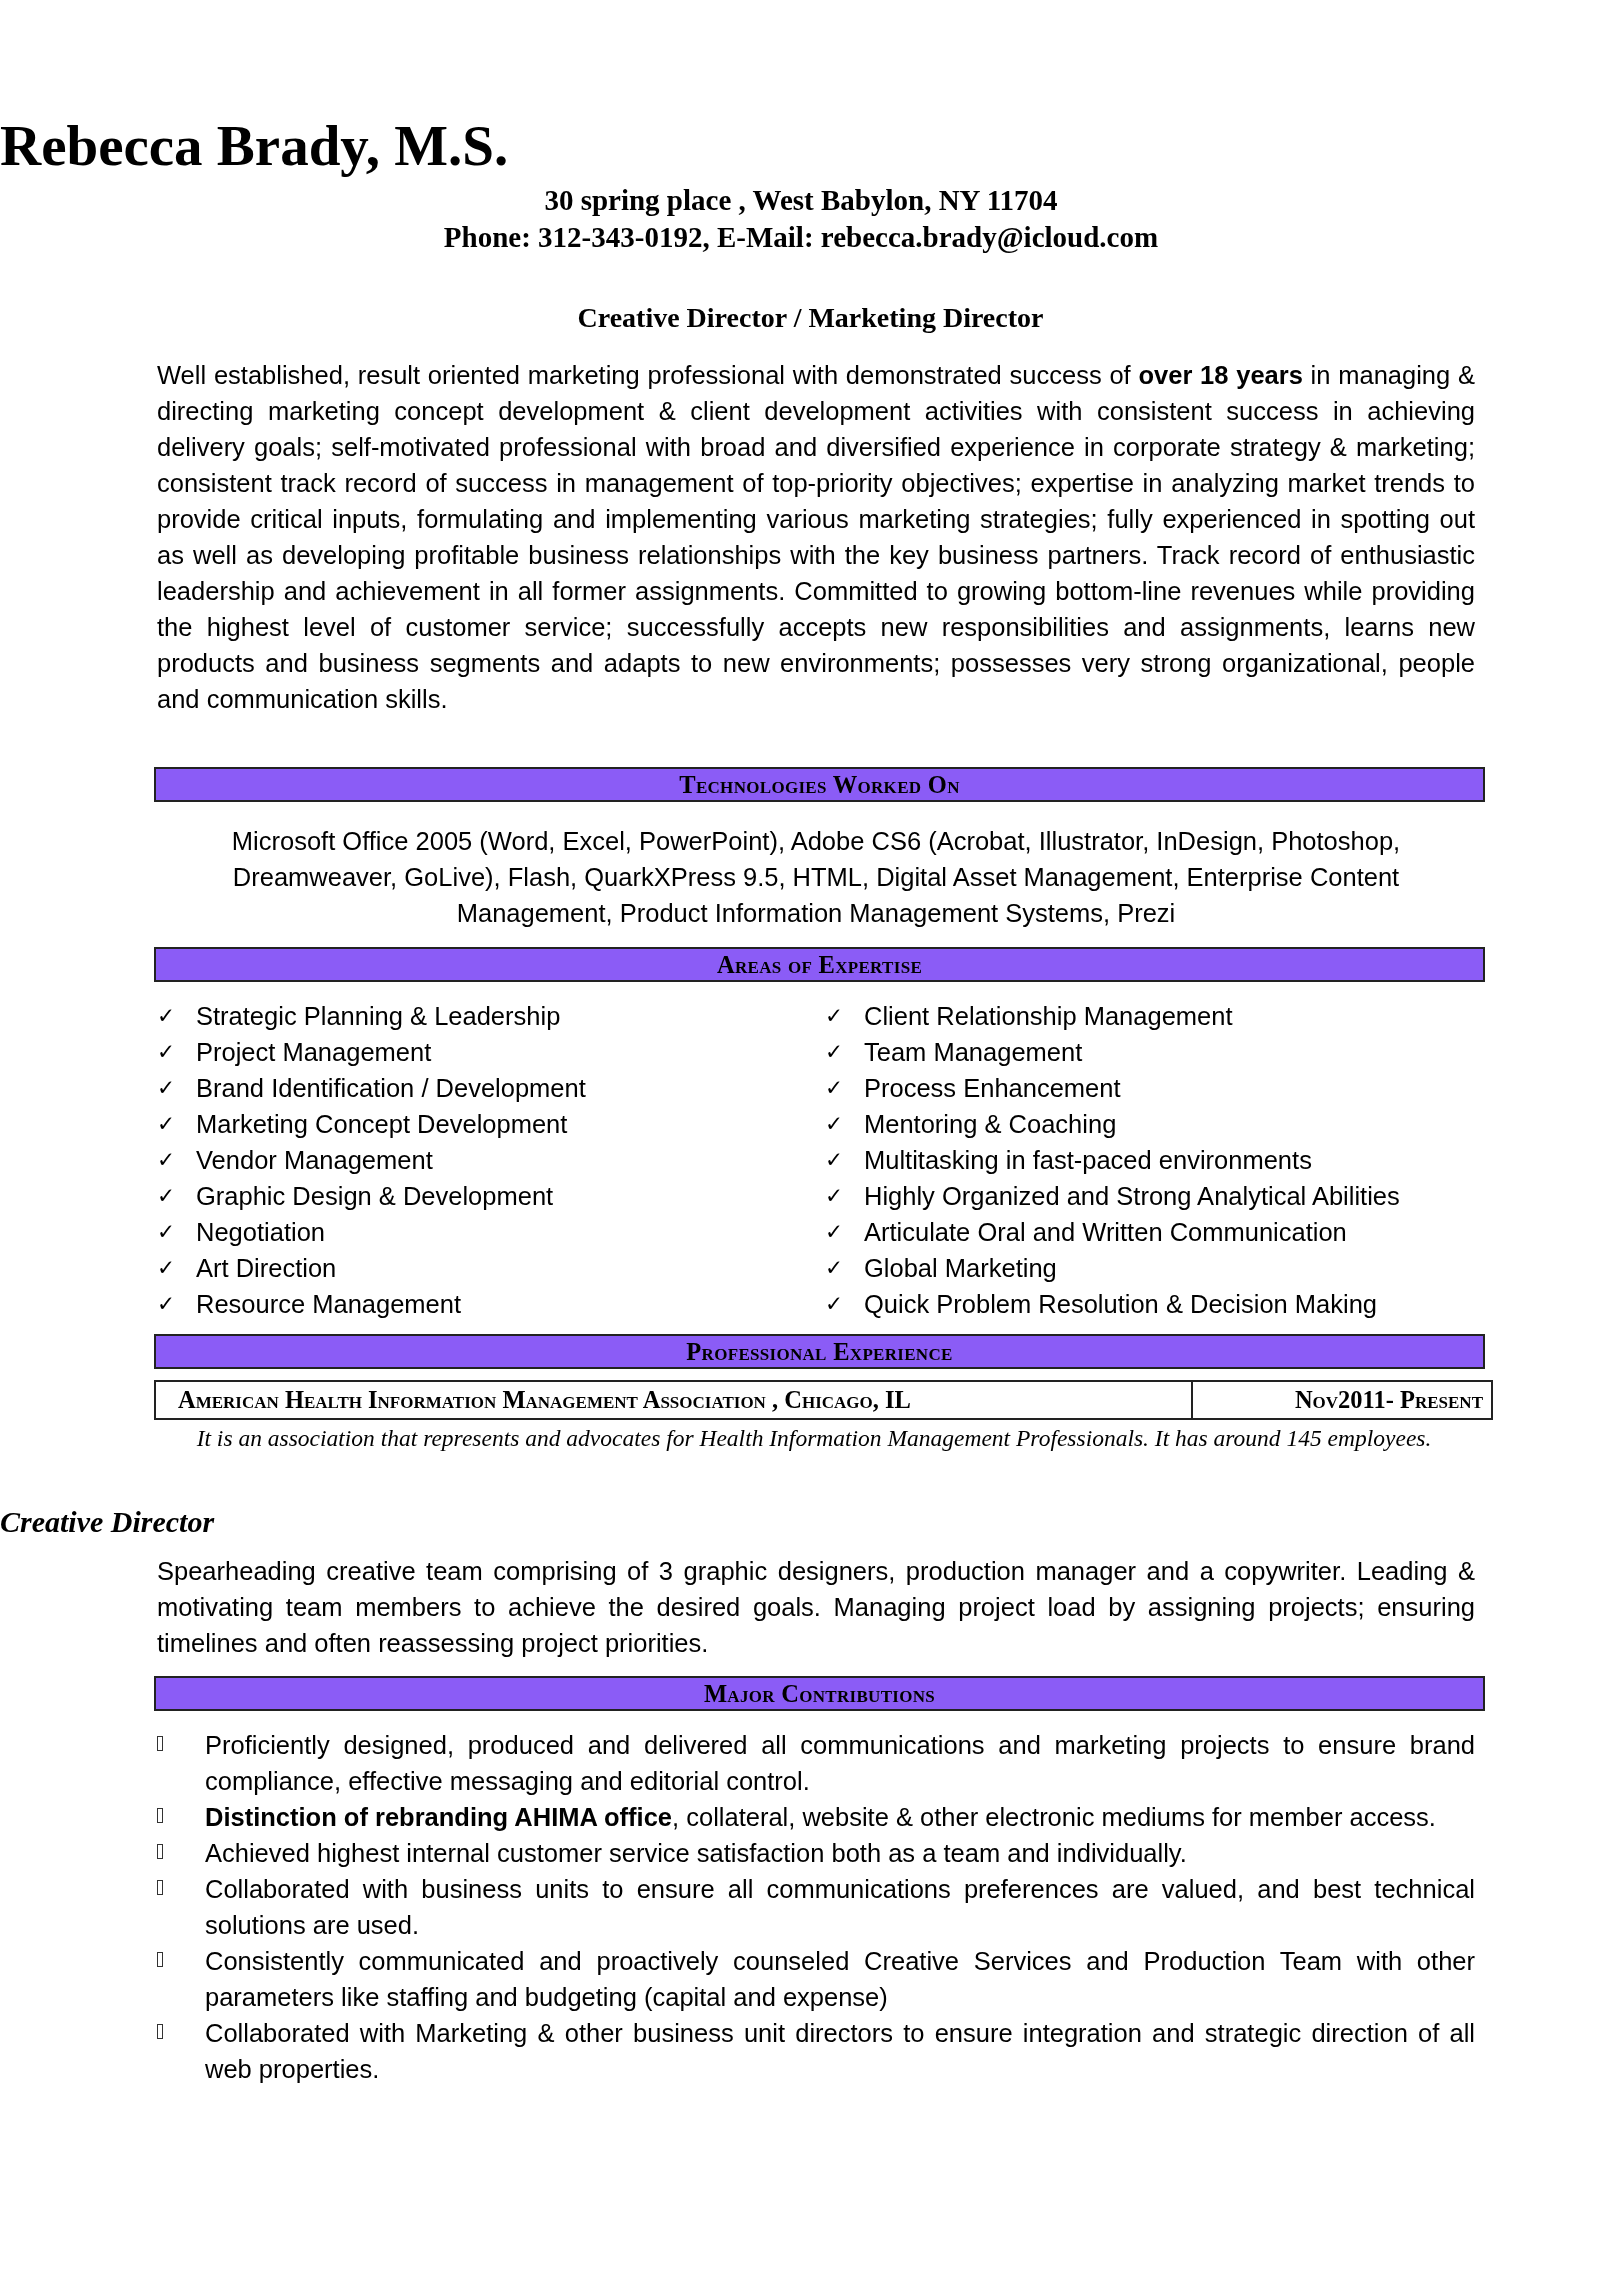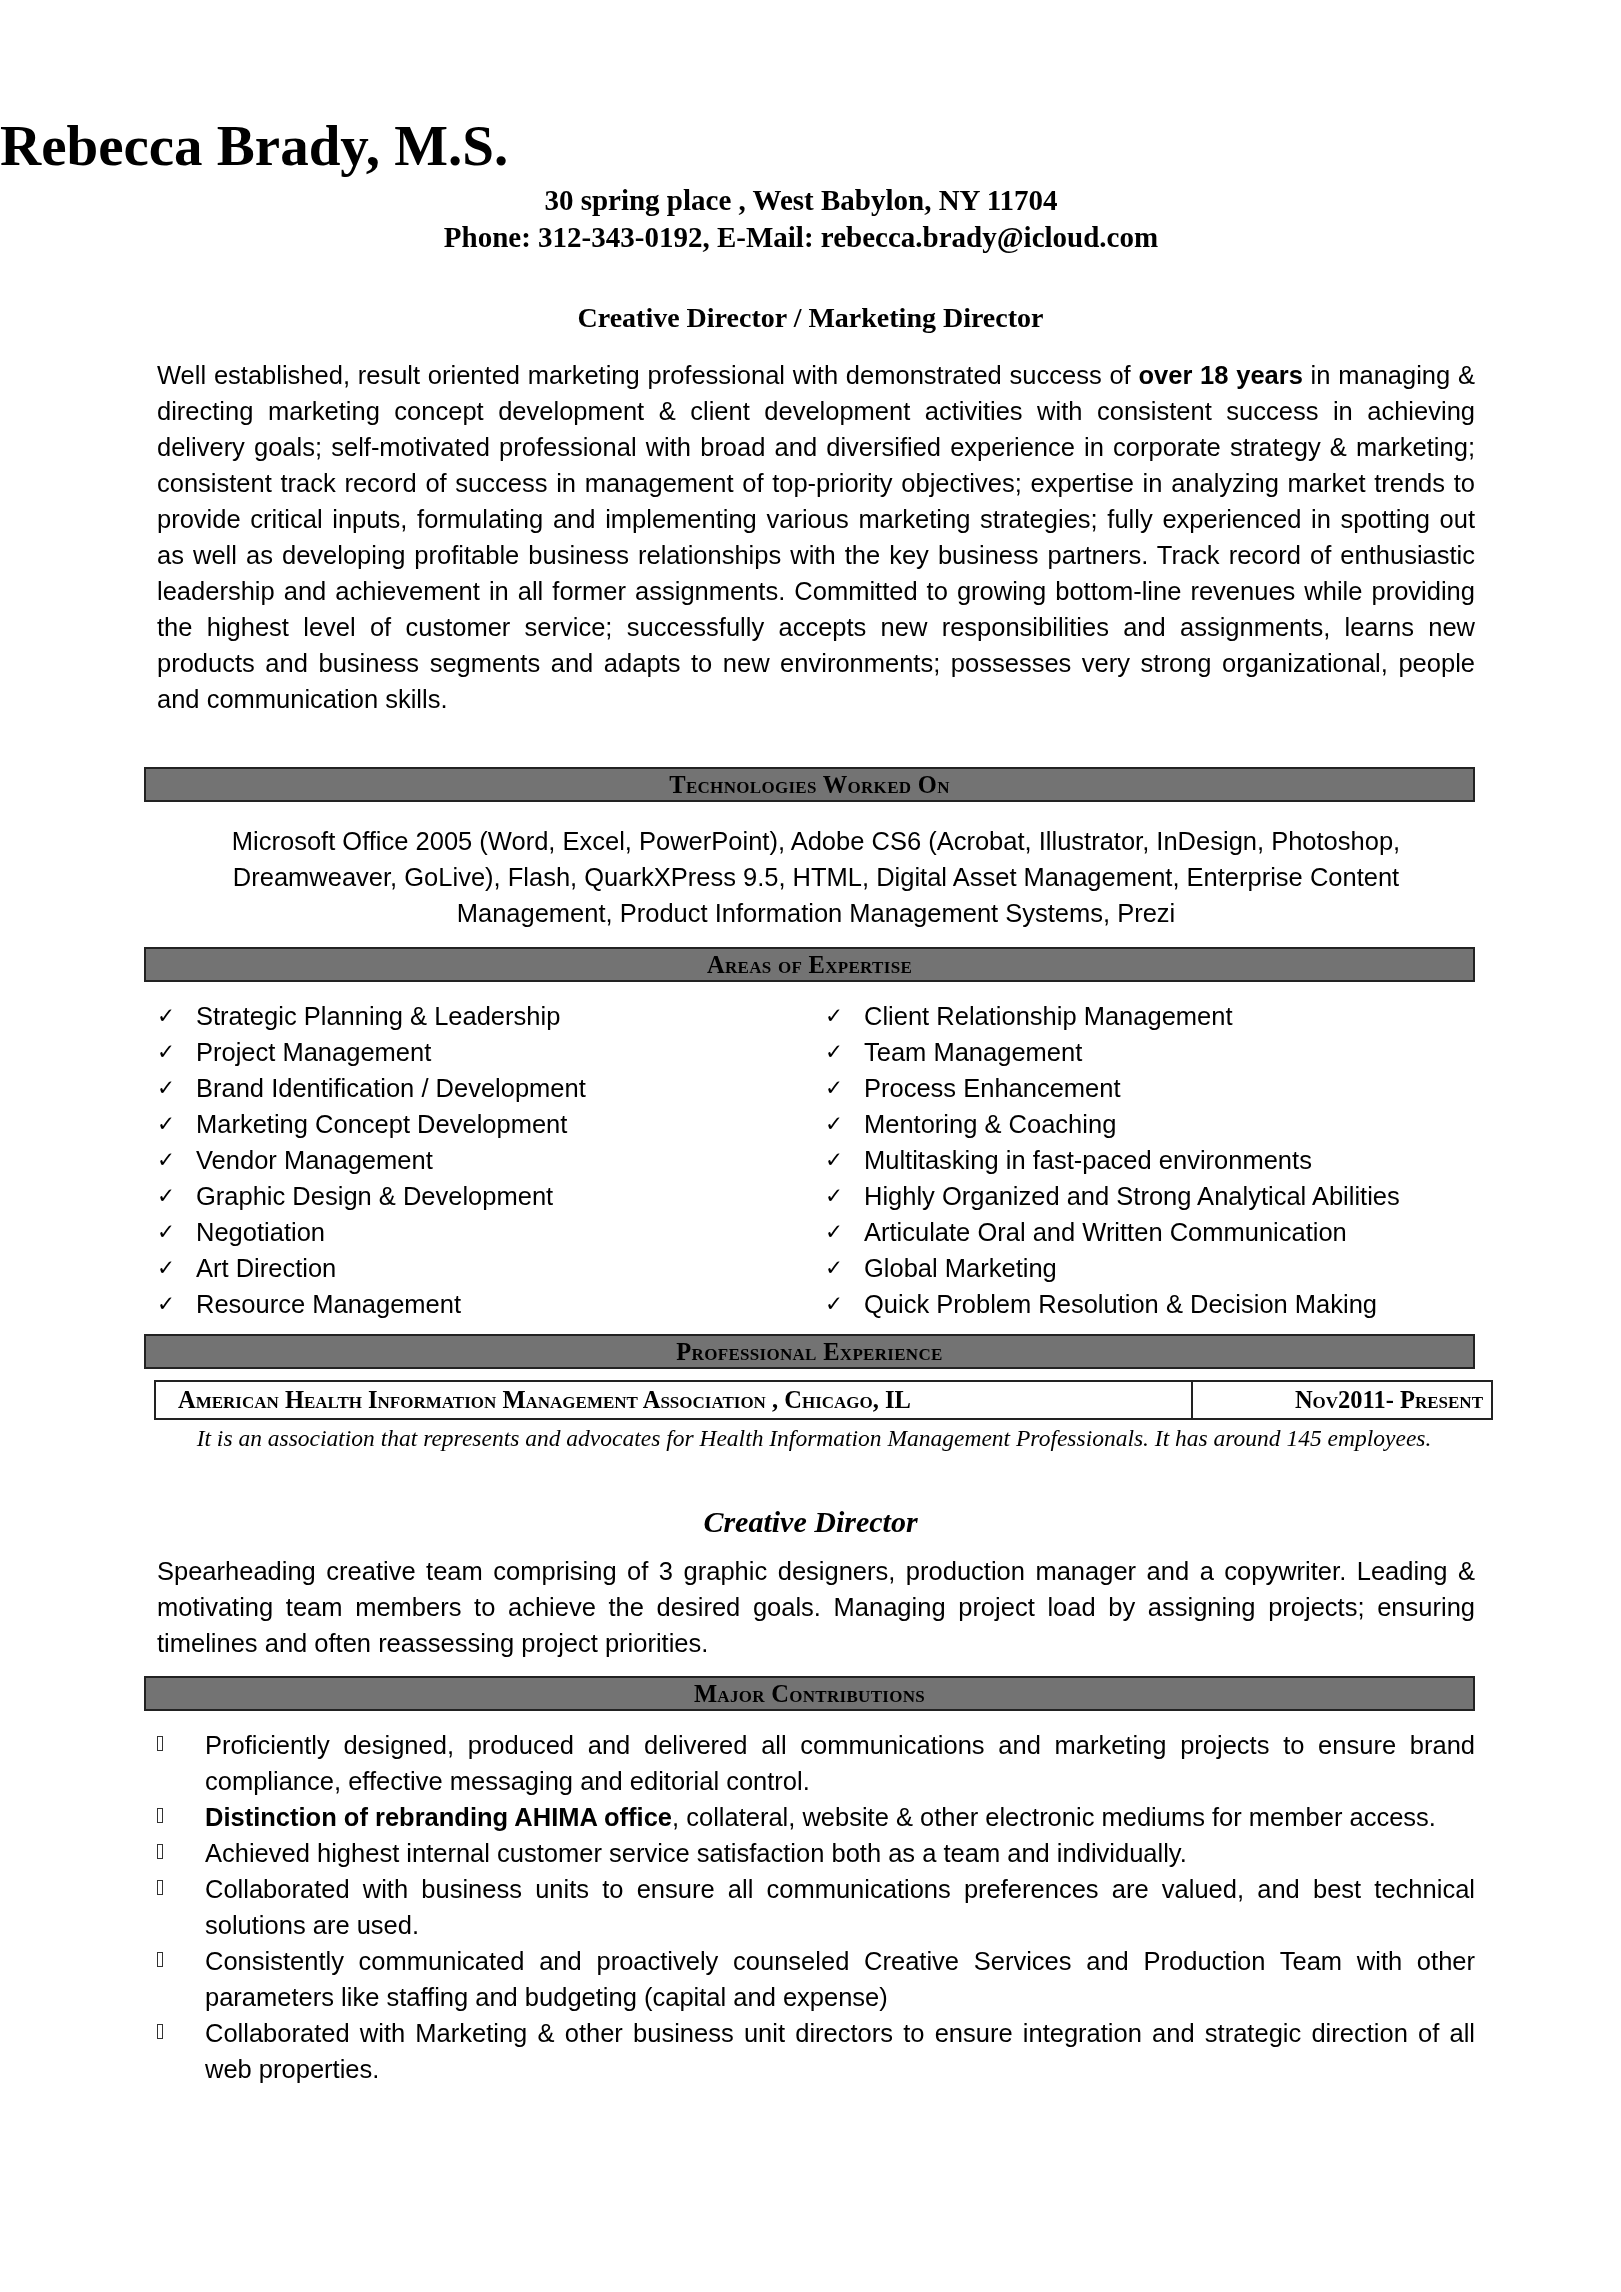--- a/index.html
+++ b/index.html
@@ -7,35 +7,35 @@
   .serif { font-family: "Liberation Serif", "DejaVu Serif", serif; }
   .sans { font-family: "Liberation Sans", "DejaVu Sans", sans-serif; }
 
   .name { position: absolute; top: 114px; left: 0; width: 1621px; text-align: left; font-size: 57px; font-weight: bold; line-height: 63px; }
   .addr { position: absolute; left: 0; width: 1602px; text-align: center; font-size: 29px; font-weight: bold; line-height: 37px; }
   .title { position: absolute; top: 296px; left: 0; width: 1621px; text-align: center; font-size: 28px; font-weight: bold; line-height: 43px; }
 
   .para { position: absolute; left: 157px; width: 1318px; font-size: 25.5px; line-height: 36px; text-align: justify; text-align-last: left; }
   .para b { font-weight: bold; }
 
-  .bar { position: absolute; left: 144px; width: 1327px; height: 31px; background: #737373; border: 2px solid #222; border-top-width: 2.9px; box-sizing: content-box; text-align: center; }
+  .bar { position: absolute; left: 154px; width: 1327px; height: 31px; background: #8b5cf6; border: 2px solid #222; border-top-width: 2.9px; box-sizing: content-box; text-align: center; }
   .bar span { font-family: "Liberation Serif", "DejaVu Serif", serif; font-variant: small-caps; font-weight: bold; font-size: 24.5px; line-height: 31px; letter-spacing: 0.3px; }
 
   .tech { position: absolute; top: 823px; left: 157px; width: 1318px; text-align: center; font-size: 25.5px; line-height: 36px; }
 
   .exp-col { position: absolute; top: 998px; font-size: 25.5px; line-height: 36px; }
   .exp-item { position: relative; padding-left: 39px; white-space: nowrap; height: 36px; }
   .exp-item .chk { position: absolute; left: 0; top: 0; font-family: "DejaVu Sans", sans-serif; font-size: 21.6px; }
 
   .emp { position: absolute; top: 1380px; left: 154px; width: 1335px; height: 36px; border: 2px solid #222; border-top-width: 2.9px; display: flex; }
   .emp .org { flex: 1; border-right: 2px solid #222; padding-left: 22px; font-family: "Liberation Serif", "DejaVu Serif", serif; font-variant: small-caps; font-weight: bold; font-size: 24.5px; line-height: 36px; white-space: nowrap; overflow: hidden; }
   .emp .dates { width: 290px; text-align: right; padding-right: 8px; font-family: "Liberation Serif", "DejaVu Serif", serif; font-variant: small-caps; font-weight: bold; font-size: 24.5px; line-height: 36px; white-space: nowrap; }
 
   .orgdesc { position: absolute; top: 1423px; left: 167px; width: 1294px; text-align: center; font-family: "Liberation Serif", "DejaVu Serif", serif; font-style: italic; font-size: 23.5px; line-height: 31px; }
-  .role { position: absolute; top: 1502px; left: 0; width: 1621px; text-align: center; font-family: "Liberation Serif", "DejaVu Serif", serif; font-style: italic; font-weight: bold; font-size: 30px; line-height: 39px; }
+  .role { position: absolute; top: 1502px; left: 0; width: 1621px; font-family: "Liberation Serif", "DejaVu Serif", serif; font-style: italic; font-weight: bold; font-size: 30px; line-height: 39px; }
 
   .contrib { position: absolute; top: 1727px; left: 157px; width: 1318px; font-size: 25.5px; line-height: 36px; margin: 0; padding: 0; list-style: none; }
   .contrib li { position: relative; padding-left: 48px; text-align: justify; text-align-last: left; }
   .contrib li .bul { position: absolute; left: 0; top: 8.8px; width: 5.9px; height: 15.7px; border: 1px solid #333; box-sizing: border-box; }
 </style>
 </head>
 <body>
 
 <div class="name serif">Rebecca Brady, M.S.</div>
 <div class="addr serif" style="top:182px;">30 spring place , West Babylon, NY 11704</div>

